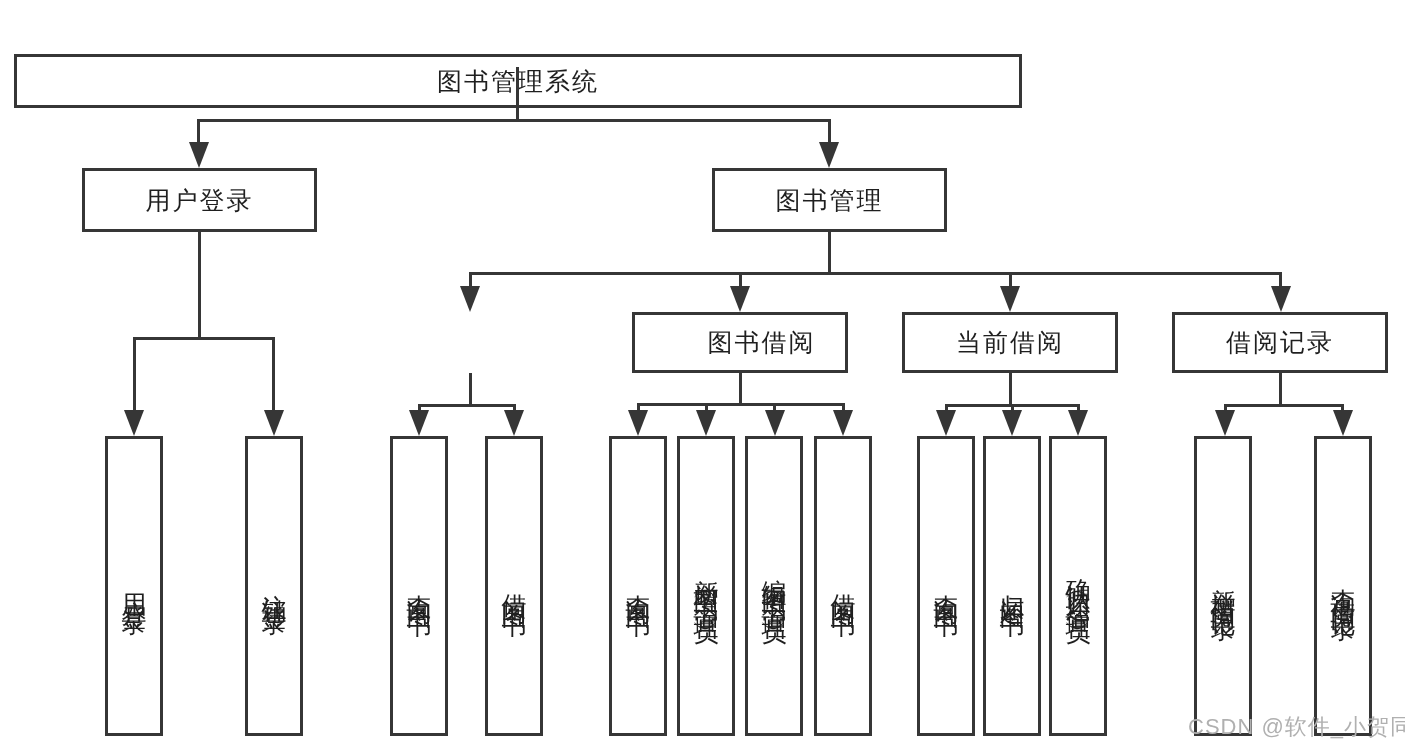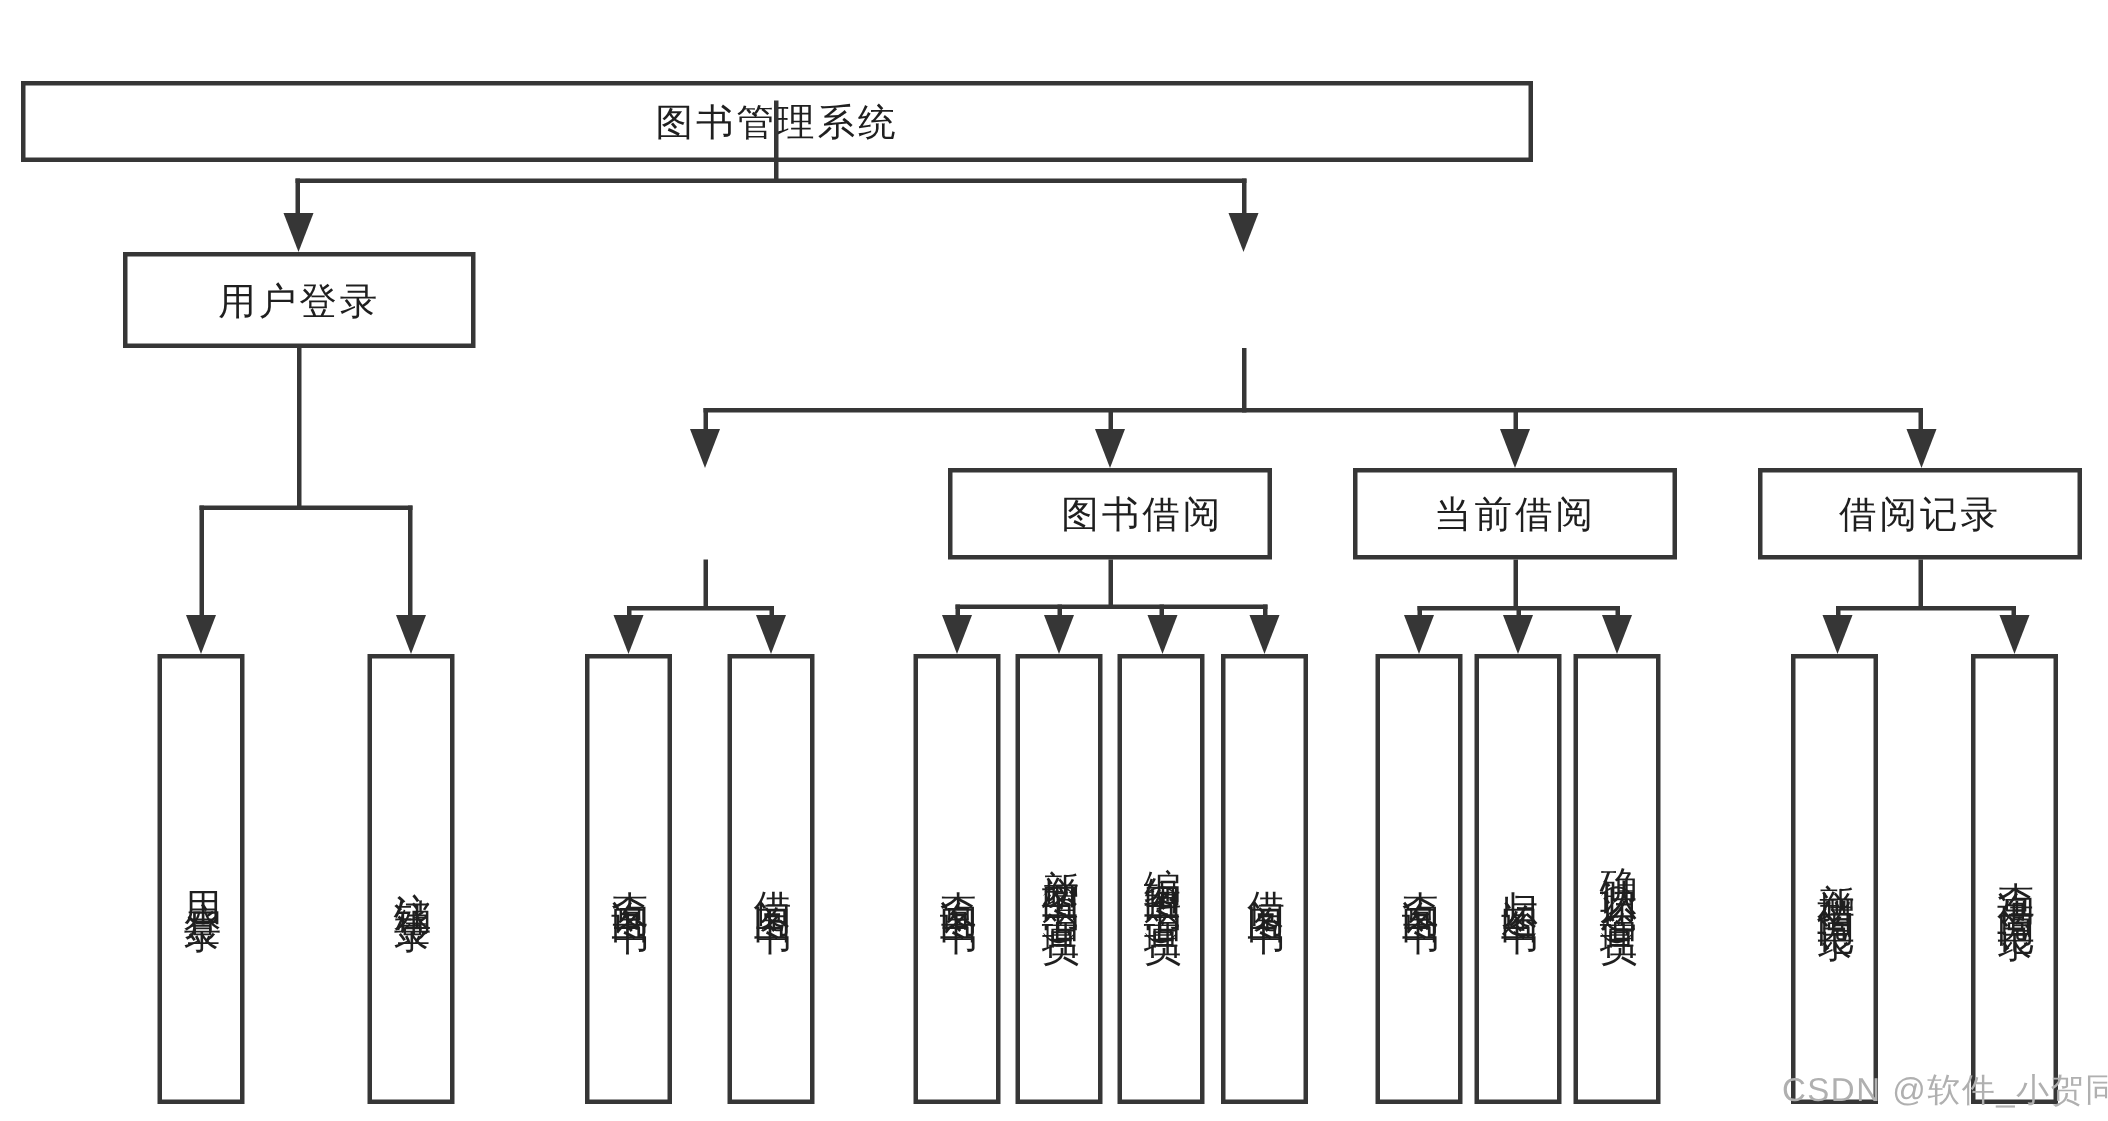--- a/index.html
+++ b/index.html
@@ -45,20 +45,23 @@
 
   <div class="v" style="left:516px; top:67px; height:53px;"></div>
   <div class="h" style="left:197px; top:119px; width:634px;"></div>
   <div class="v" style="left:197px; top:119px; height:24px;"></div>
   <div class="a" style="left:189px; top:142px;"></div>
   <div class="v" style="left:828px; top:119px; height:24px;"></div>
   <div class="a" style="left:819px; top:142px;"></div>
 
   <div class="node" style="left:82px; top:168px; width:235px; height:64px;">
     <span>用户登录</span>
+  </div>
+  <div class="node" style="left:712px; top:168px; width:235px; height:64px;">
+    <span>图书管理</span>
   </div>
 
   <div class="v" style="left:198px; top:232px; height:108px;"></div>
   <div class="h" style="left:133px; top:337px; width:142px;"></div>
   <div class="v" style="left:133px; top:337px; height:74px;"></div>
   <div class="a" style="left:124px; top:410px;"></div>
   <div class="v" style="left:272px; top:337px; height:74px;"></div>
   <div class="a" style="left:264px; top:410px;"></div>
 
   <div class="v" style="left:828px; top:232px; height:43px;"></div>

